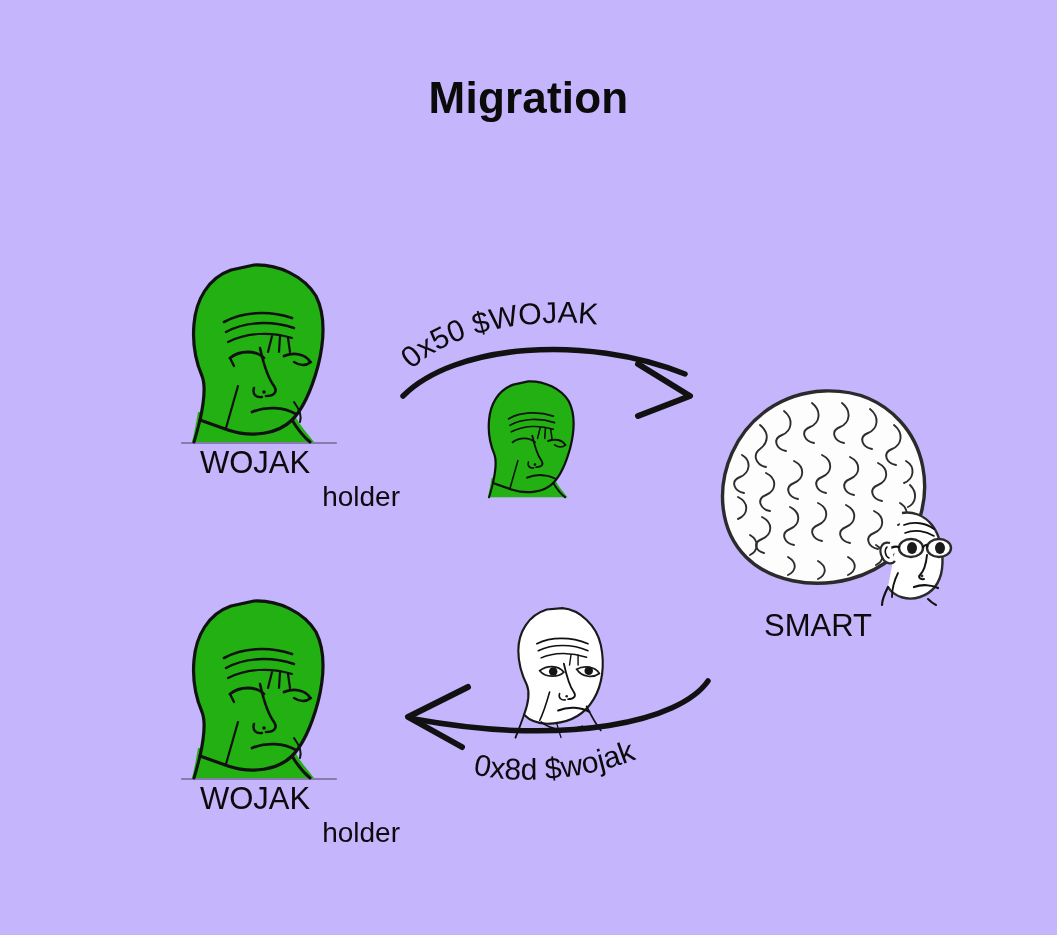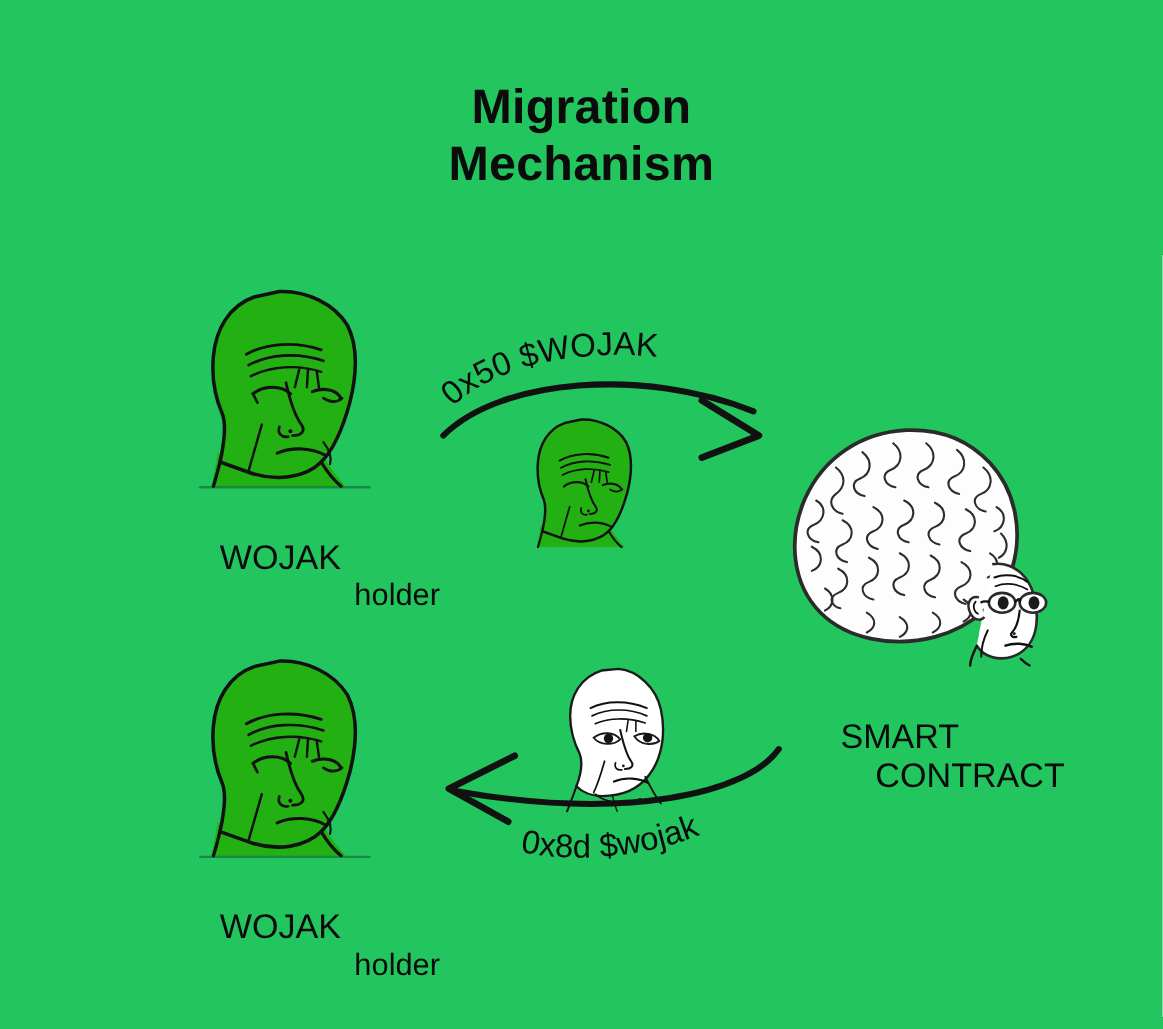--- a/index.html
+++ b/index.html
@@ -7,21 +7,21 @@
     padding: 0;
     background: #ffffff;
   }
   body {
     font-family: "Liberation Sans", sans-serif;
   }
   #canvas {
     position: relative;
     width: 1057px;
     height: 935px;
-    background: #22c55e;
+    background: #c4b5fd;
     overflow: hidden;
   }
   #title {
     position: absolute;
     left: 0;
     top: 72px;
     width: 1057px;
     text-align: center;
     font-size: 44px;
     font-weight: bold;
@@ -30,21 +30,21 @@
     letter-spacing: 0.2px;
   }
   #title .t-line { display: block; }
 
   .node-label {
     position: absolute;
     text-align: center;
     color: #0b0b0b;
     line-height: 1.12;
   }
-  .node-label .l1 { display: block; font-size: 31px; margin-top: 44px; }
+  .node-label .l1 { display: block; font-size: 31px; }
   .node-label .l2 { display: block; font-size: 28px; text-align: right; }
 
   #label-holder-top  { left: 110px; top: 446px; width: 290px; }
   #label-holder-bot  { left: 110px; top: 782px; width: 290px; }
   #label-contract    { left: 668px; top: 609px; width: 300px; }
   #label-contract .l1 { font-size: 31px; }
   #label-contract .l2 { font-size: 31px; }
 
   .art { position: absolute; }
   svg { display: block; overflow: visible; }
@@ -61,21 +61,20 @@
     stroke-linejoin: round;
   }
 </style>
 </head>
 <body>
 
 <div id="canvas">
 
   <div id="title">
     <span class="t-line">Migration</span>
-    <span class="t-line">Mechanism</span>
   </div>
 
   <div class="art" style="left:168px; top:262px; width:180px; height:185px;">
     <svg width="180" height="185" viewBox="0 0 180 185">
       <g>
 
         <path d="M30 150 C28 162, 26 172, 24 180 L146 180 C140 172, 132 164, 126 152 Z" fill="#22b012"></path>
 
         <path d="M63 8 C40 16, 28 38, 26 62 C24 84, 28 100, 34 114
                  C38 124, 36 140, 32 158 L60 168 C84 176, 110 172, 124 158
@@ -209,21 +208,20 @@
           <path d="M176 202 C172 210, 170 216, 170 220" class="stroke-ink" stroke-width="2.2"></path>
           <path d="M216 214 C220 218, 222 219, 224 220" class="stroke-ink" stroke-width="2"></path>
           <path d="M186 188 C182 196, 180 204, 180 212" class="stroke-ink" stroke-width="1.8"></path>
         </g>
       </g>
     </svg>
   </div>
 
   <div class="node-label" id="label-contract">
     <span class="l1">SMART</span>
-    <span class="l2">CONTRACT</span>
   </div>
 
   <div class="art" style="left:385px; top:300px; width:345px; height:160px;">
     <svg width="345" height="160" viewBox="0 0 345 160">
       <defs>
         <path id="arcTop" d="M18 96 C70 44, 200 34, 300 74"></path>
         <path id="arcTopText" d="M22 74 C78 16, 210 6, 312 50"></path>
       </defs>
 
       <use href="#arcTop" class="stroke-ink" stroke-width="5.5"></use>

